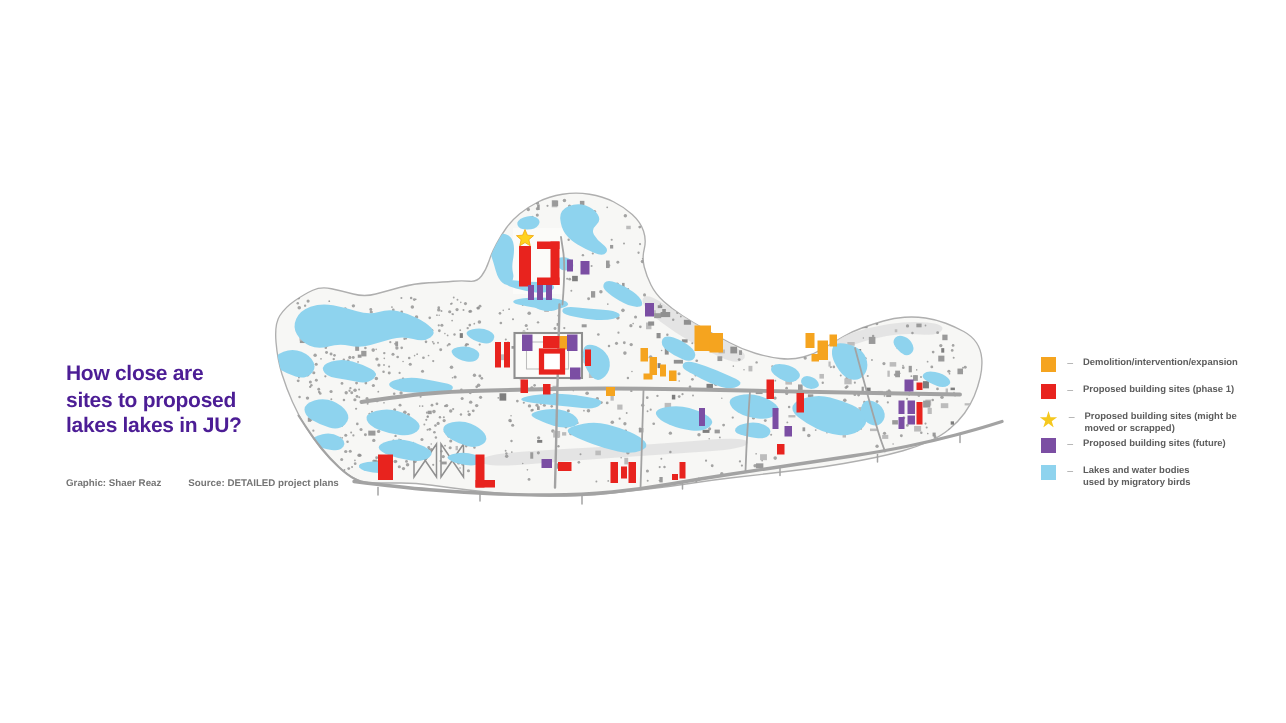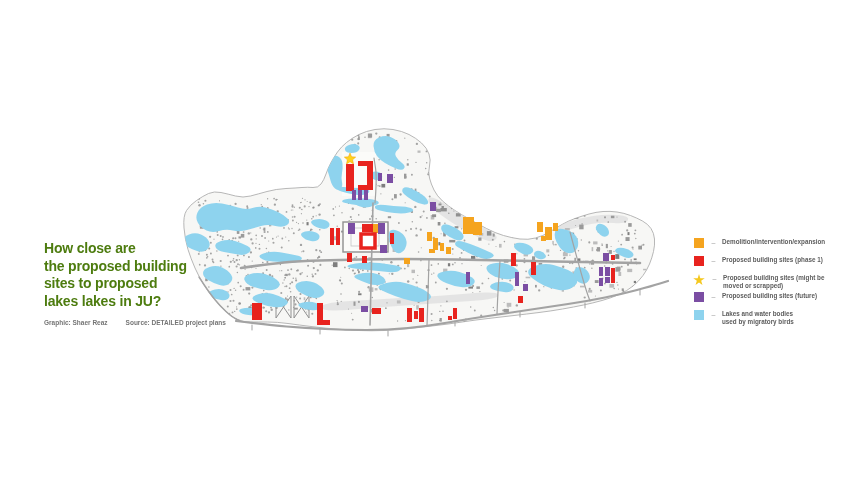--- a/index.html
+++ b/index.html
@@ -1,19 +1,19 @@
 <!DOCTYPE html>
 <html><head>
 <meta charset="utf-8">
 <style>
   html,body{margin:0;padding:0;background:#ffffff;}
   .canvas{position:relative;width:857px;height:482px;background:#ffffff;overflow:hidden;
           font-family:"Liberation Sans",sans-serif;}
   #map{position:absolute;left:0;top:0;width:857px;height:482px;}
-  .title-block{position:absolute;left:44px;top:240px;width:170px;color:#4d7c0f;}
+  .title-block{position:absolute;left:44px;top:240px;width:170px;color:#4c1d95;}
   .title-line{font-size:14px;line-height:17.5px;font-weight:700;letter-spacing:-0.2px;}
   .credits{position:absolute;left:44px;top:319px;font-size:6.5px;font-weight:700;color:#757575;}
   .credit-graphic{margin-right:18px;}
   .legend{position:absolute;left:694px;top:238px;width:165px;}
   .legend-item{display:flex;align-items:flex-start;margin-bottom:8px;}
   .legend-item.two{margin-bottom:3px;}
   .swatch{width:10px;height:10px;flex:0 0 auto;display:inline-block;}
   .swatch-star{width:12px;height:12px;flex:0 0 auto;display:inline-block;margin-left:-1px;
     clip-path:polygon(50% 0%,61% 35%,98% 35%,68% 57%,79% 91%,50% 70%,21% 91%,32% 57%,2% 35%,39% 35%);}
   .dash{width:9px;text-align:center;font-size:7px;line-height:10px;color:#9a9a9a;margin-left:5px;flex:0 0 auto;}
@@ -1098,21 +1098,20 @@
         <rect x="599" y="267" width="4" height="9" fill="#7B4EA3"></rect>
         <rect x="605" y="267" width="5" height="9" fill="#7B4EA3"></rect>
         <rect x="605" y="277" width="5" height="6" fill="#7B4EA3"></rect>
         <rect x="599" y="278" width="4" height="8" fill="#7B4EA3"></rect>
         <polygon points="350.0,153.0 351.6,156.8 355.7,157.1 352.6,159.8 353.5,163.9 350.0,161.7 346.5,163.9 347.4,159.8 344.3,157.1 348.4,156.8" fill="#FFD21E" stroke="#f0a000" stroke-width="0.5"></polygon>
       </g>
     </svg>
 
   <div class="title-block">
     <div class="title-line">How close are</div>
-    <div class="title-line">the proposed building</div>
     <div class="title-line">sites to proposed</div>
     <div class="title-line">lakes lakes in JU?</div>
   </div>
 
   <div class="credits">
     <span class="credit-graphic">Graphic: Shaer Reaz</span><span class="credit-source">Source: DETAILED project plans</span>
   </div>
 
   <div class="legend">
 

